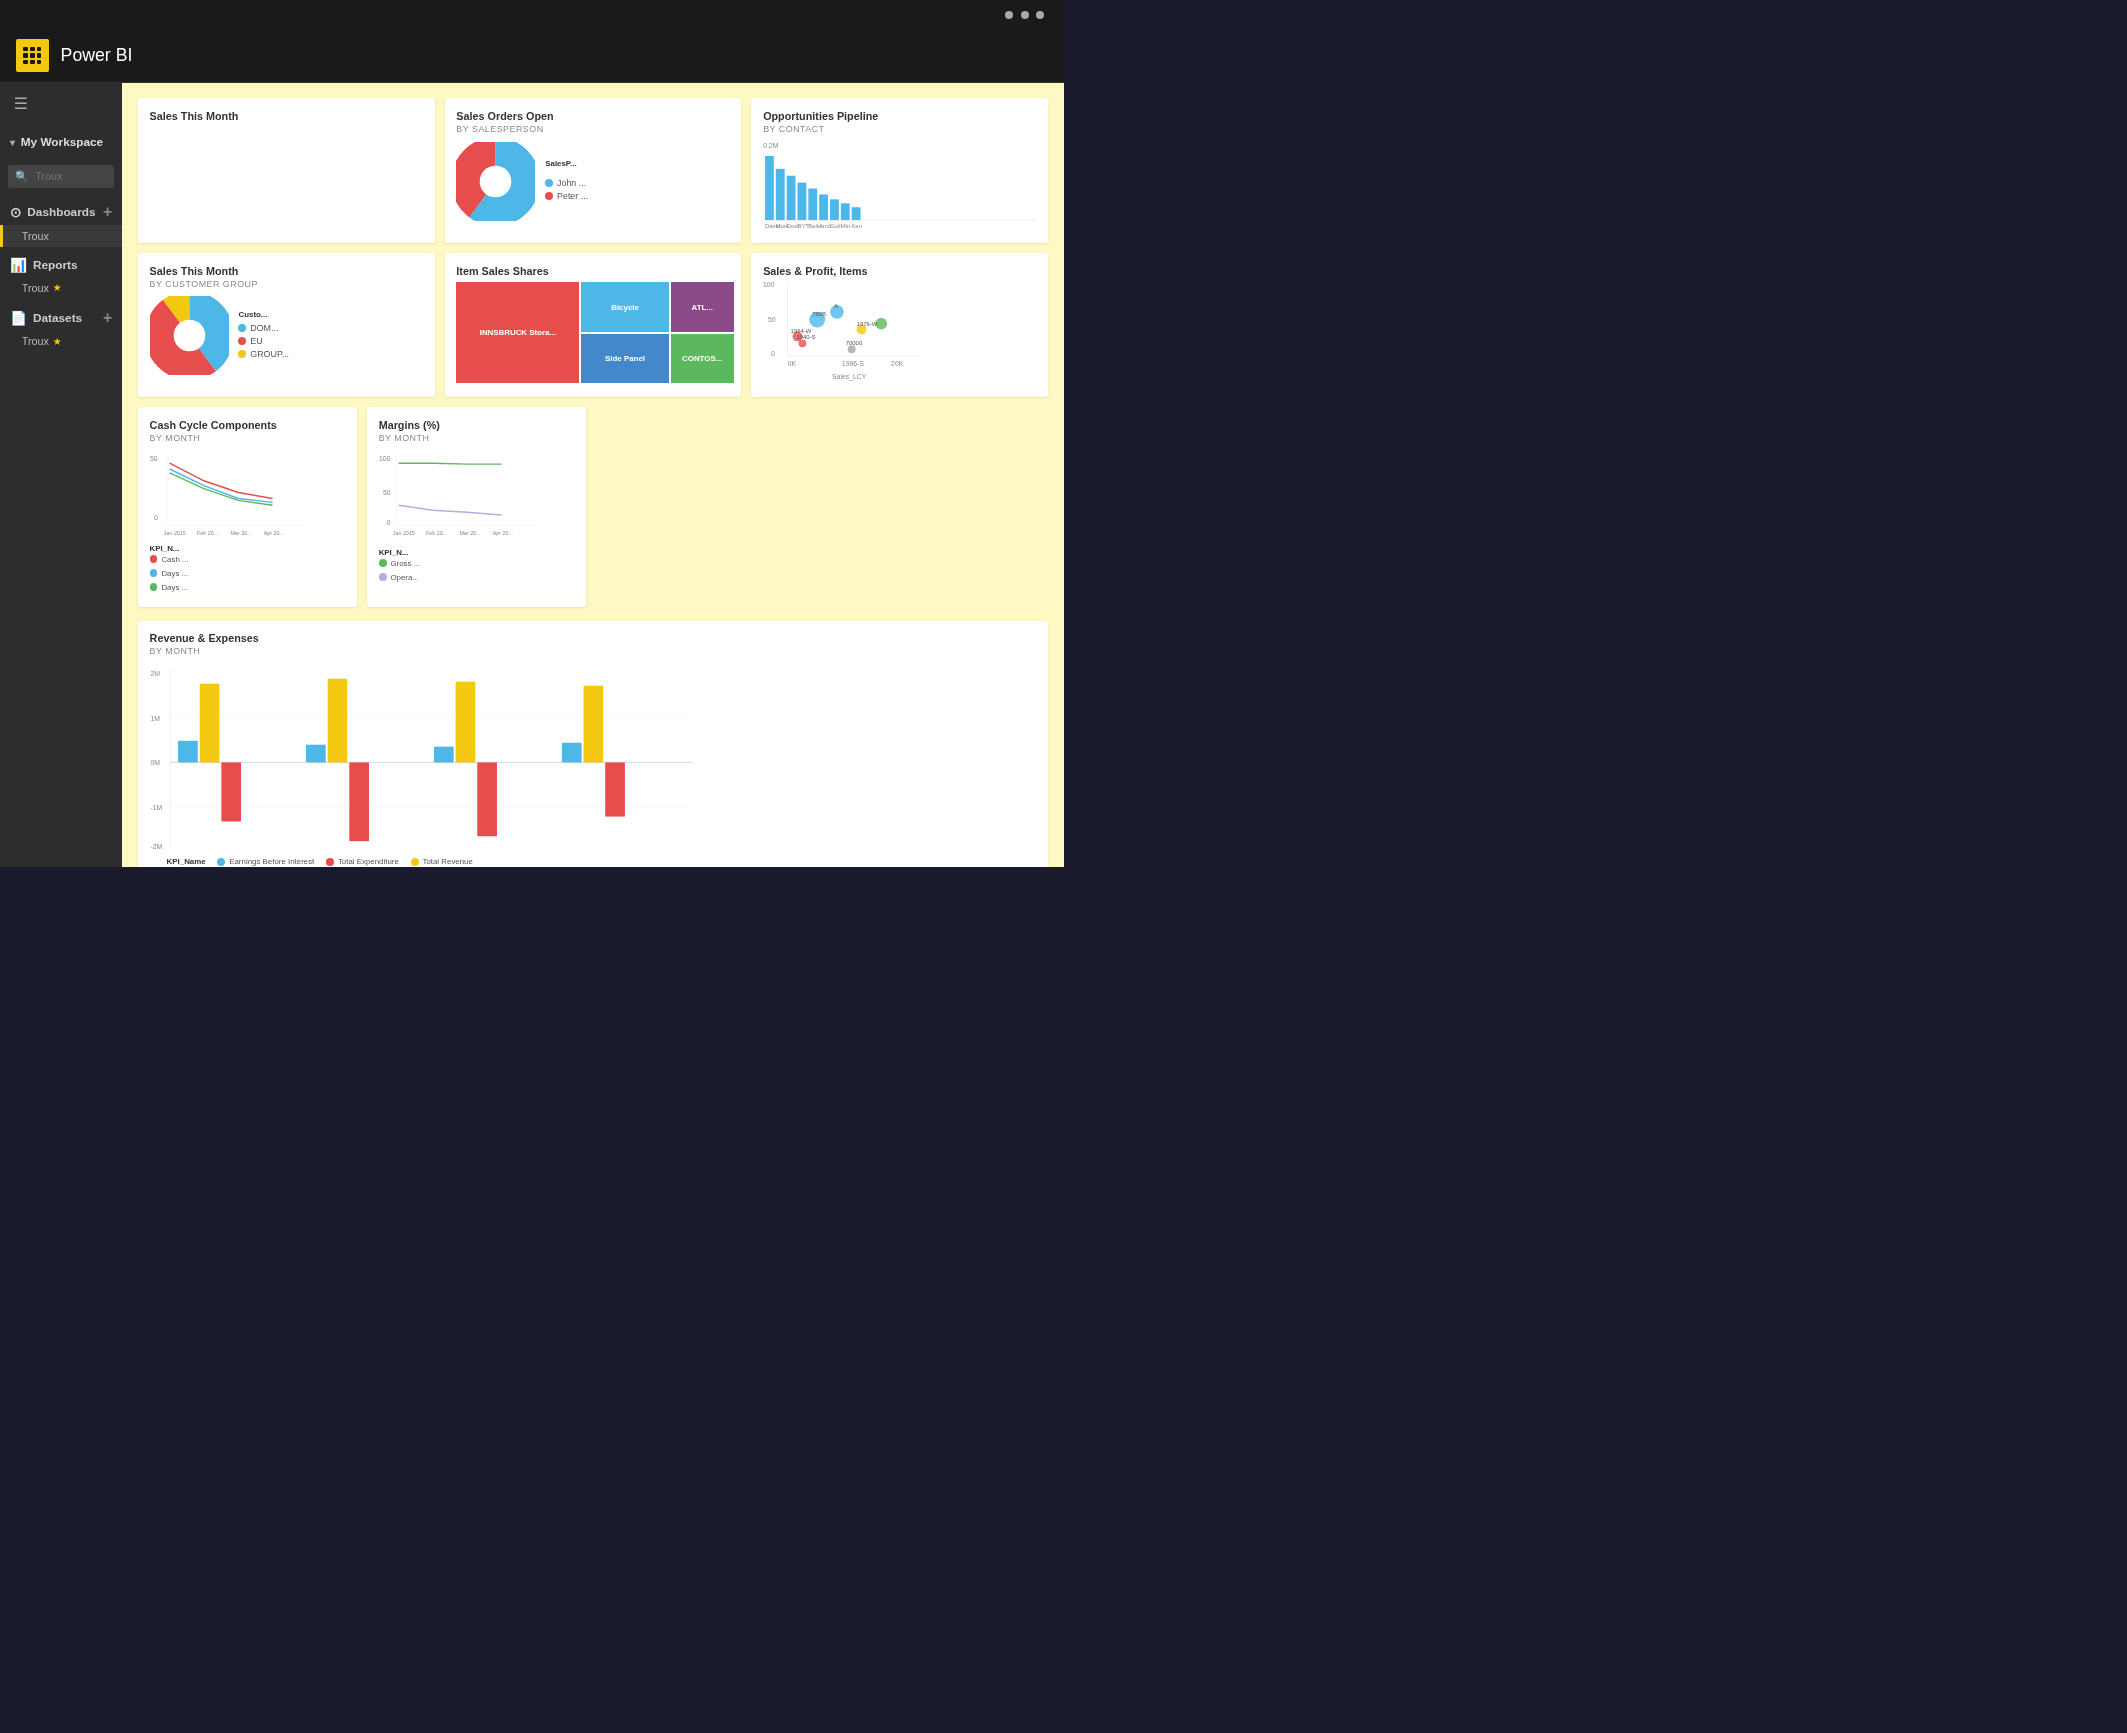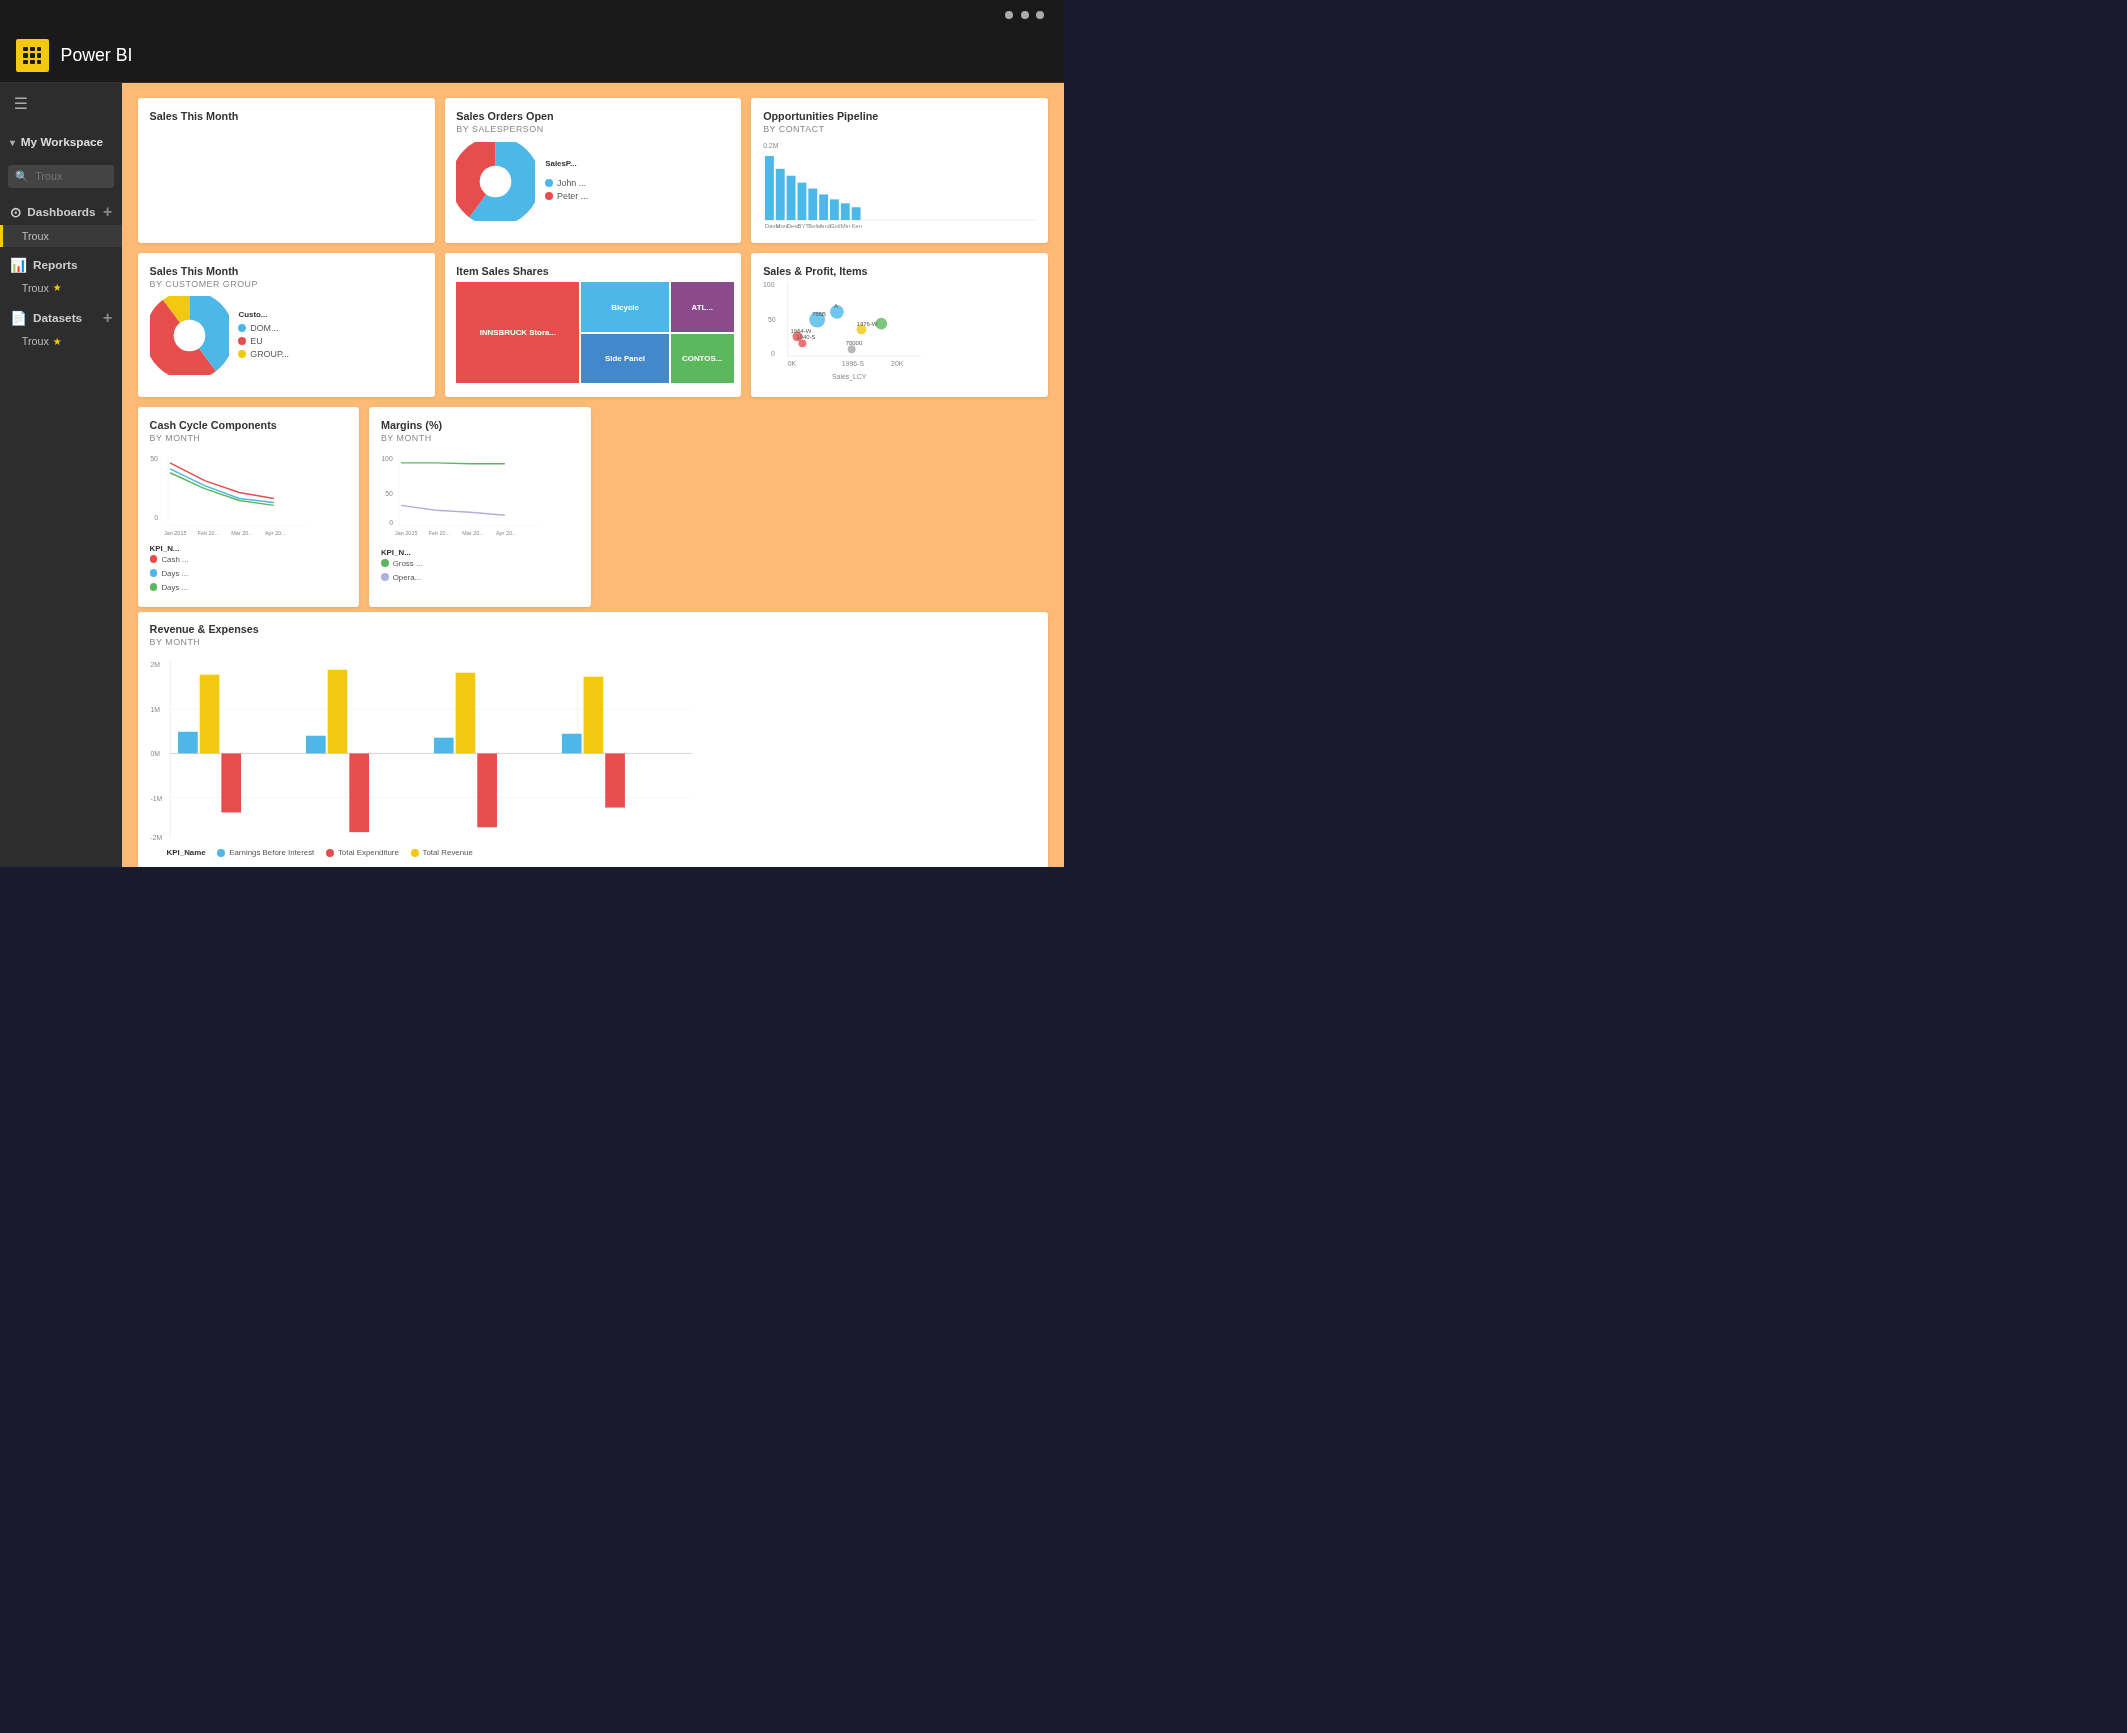--- a/index.html
+++ b/index.html
@@ -117,21 +117,21 @@
     .sidebar-item.active {
       background: #3a3a3a;
       border-left: 3px solid #f2c811;
       padding-left: 18.7px;
     }
     .sidebar-item .star { color: #f2c811; font-size: 9.9px; }
 
     
     .content {
       flex: 1;
-      background: #fdba74;
+      background: #fef9c3;
       overflow-y: auto;
       padding: 15.8px;
     }
     .card {
       background: white;
       border-radius: 3px;
       padding: 11.8px;
       box-shadow: 0 1px 3px rgba(0,0,0,0.1);
       overflow: hidden;
     }
@@ -152,21 +152,21 @@
       font-size: 47px;
       font-weight: 200;
       color: #555;
       text-align: center;
       padding: 19.7px 0;
     }
 
     
     .row1 { display: grid; grid-template-columns: 1fr 1fr 1fr; gap: 9.9px; margin-bottom: 9.9px; }
     .row2 { display: grid; grid-template-columns: 1fr 1fr 1fr; gap: 9.9px; margin-bottom: 9.9px; }
-    .row3 { display: grid; grid-template-columns: 1fr 1fr; gap: 5px; }
+    .row3 { display: grid; grid-template-columns: 1fr 1fr; gap: 14px; }
 
     
     .pie-container { display: flex; align-items: center; gap: 9.9px; }
     .pie-legend { font-size: 8.9px; color: #555; }
     .legend-item { display: flex; align-items: center; gap: 3.9px; margin-bottom: 3px; }
     .legend-dot { width: 7.9px; height: 7.9px; border-radius: 50%; flex-shrink: 0; }
 
     
     .bar-chart { position: relative; height: 89px; }
     .rev-card { grid-column: span 2; }

